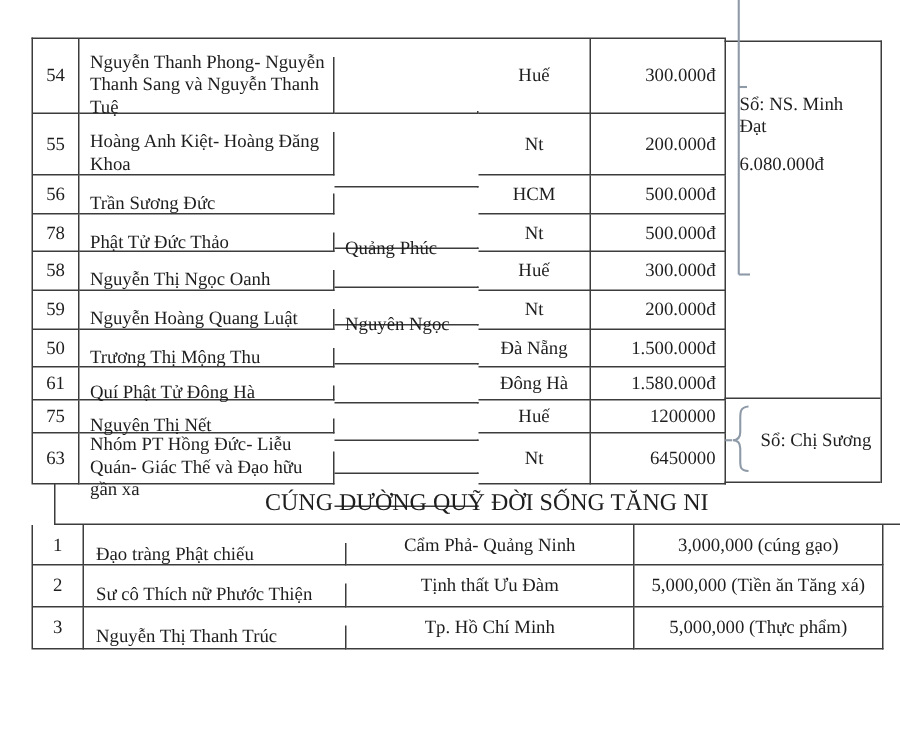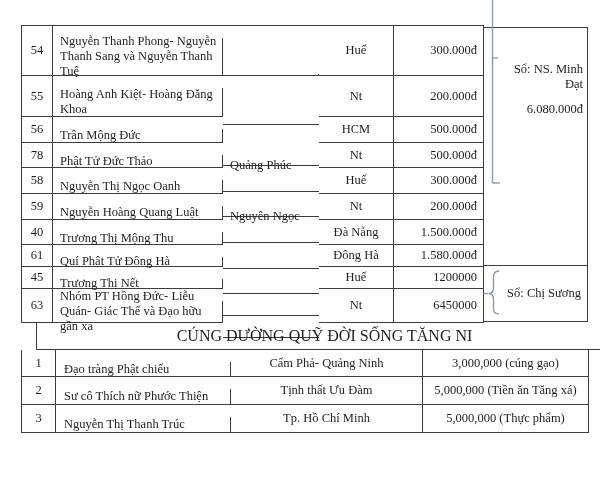--- a/index.html
+++ b/index.html
@@ -44,21 +44,20 @@
     border-top: 1px solid #3c3c3c;
     border-right: 1px solid #3c3c3c;
     display: flex;
     flex-direction: column;
     font-size: 12.5px;
   }
   .note-a {
     height: 239px;
     border-bottom: 1px solid #3c3c3c;
     padding: 34px 4px 0 10px;
-    text-align: right;
   }
   .note-a .ln1 { display: block; margin-bottom: 10px; }
   .note-a .ln2 { display: block; }
   .note-b {
     height: 56px;
     border-bottom: 1px solid #3c3c3c;
     display: flex;
     align-items: center;
     justify-content: center;
     padding-left: 18px;
@@ -116,21 +115,21 @@
     <div class="c-city">Huế</div>
     <div class="c-amt">300.000đ</div>
 
     <div class="c-no">55</div>
     <div class="c-name">Hoàng Anh Kiệt- Hoàng Đăng Khoa</div>
     <div class="c-pag"></div>
     <div class="c-city">Nt</div>
     <div class="c-amt">200.000đ</div>
 
     <div class="c-no">56</div>
-    <div class="c-name">Trần Mộng Đức</div>
+    <div class="c-name">Trần Sương Đức</div>
     <div class="c-pag">Quảng Phúc</div>
     <div class="c-city">HCM</div>
     <div class="c-amt">500.000đ</div>
 
     <div class="c-no">78</div>
     <div class="c-name">Phật Tử Đức Thảo</div>
     <div class="c-pag"></div>
     <div class="c-city">Nt</div>
     <div class="c-amt">500.000đ</div>
 
@@ -139,34 +138,34 @@
     <div class="c-pag">Nguyên Ngọc</div>
     <div class="c-city">Huế</div>
     <div class="c-amt">300.000đ</div>
 
     <div class="c-no">59</div>
     <div class="c-name">Nguyễn Hoàng Quang Luật</div>
     <div class="c-pag"></div>
     <div class="c-city">Nt</div>
     <div class="c-amt">200.000đ</div>
 
-    <div class="c-no">40</div>
+    <div class="c-no">50</div>
     <div class="c-name">Trương Thị Mộng Thu</div>
     <div class="c-pag"></div>
     <div class="c-city">Đà Nẵng</div>
     <div class="c-amt">1.500.000đ</div>
 
     <div class="c-no">61</div>
     <div class="c-name">Quí Phật Tử Đông Hà</div>
     <div class="c-pag"></div>
     <div class="c-city">Đông Hà</div>
     <div class="c-amt">1.580.000đ</div>
 
-    <div class="c-no">45</div>
-    <div class="c-name">Trương Thị Nết</div>
+    <div class="c-no">75</div>
+    <div class="c-name">Nguyên Thị Nết</div>
     <div class="c-pag"></div>
     <div class="c-city">Huế</div>
     <div class="c-amt">1200000</div>
 
     <div class="c-no">63</div>
     <div class="c-name">Nhóm PT Hồng Đức- Liễu Quán- Giác Thế và Đạo hữu gần xa</div>
     <div class="c-pag"></div>
     <div class="c-city">Nt</div>
     <div class="c-amt">6450000</div>
   </div>

